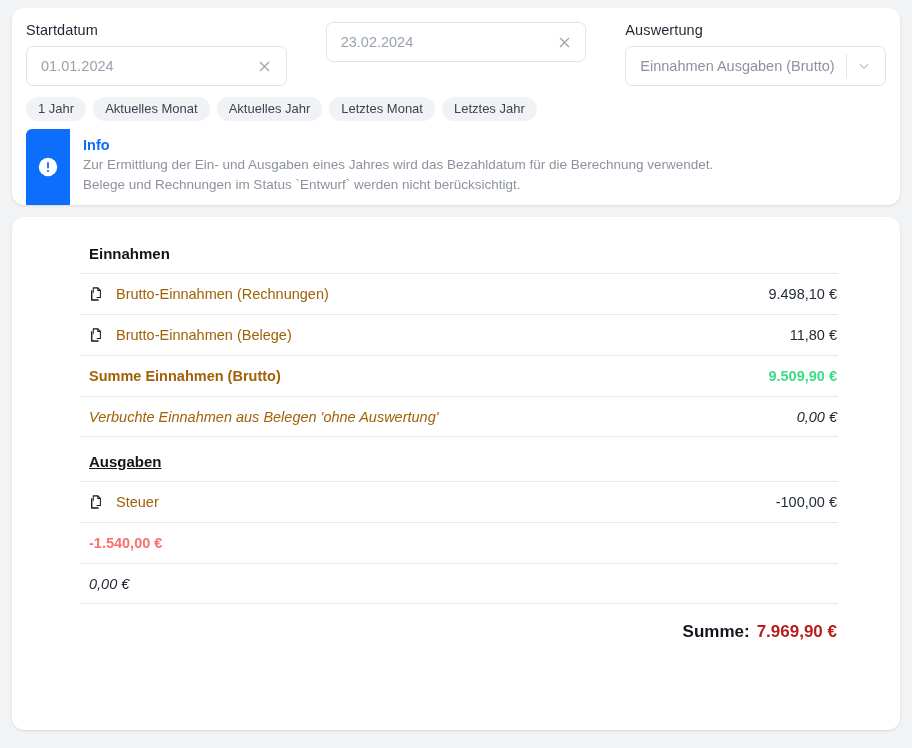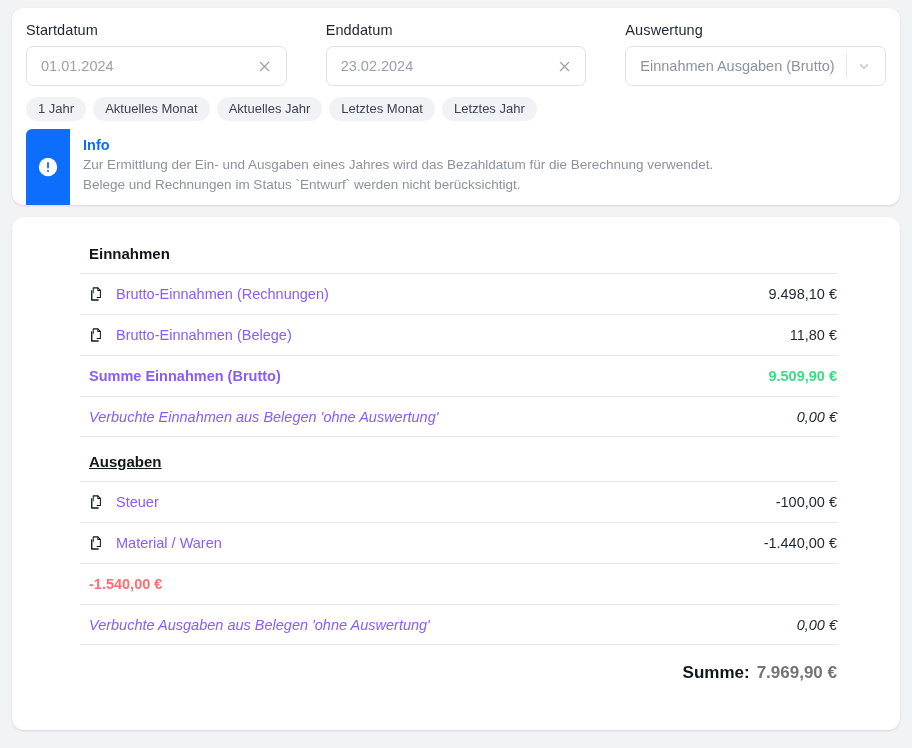--- a/index.html
+++ b/index.html
@@ -124,21 +124,21 @@
   .row {
     display: flex;
     align-items: center;
     height: 41px;
     border-top: 1px solid #e6e8eb;
     padding: 0 1px 0 9px;
   }
   .row .label {
     flex: 1 1 auto;
     font-size: 14.5px;
-    color: #8b5cf6;
+    color: #a16207;
     display: flex;
     align-items: center;
     gap: 10px;
     white-space: nowrap;
   }
   .row .amount {
     font-size: 14.5px;
     color: #1f2733;
     white-space: nowrap;
   }
@@ -149,21 +149,21 @@
   .row.last { border-bottom: 1px solid #e6e8eb; }
 
   .grand {
     display: flex;
     justify-content: flex-end;
     align-items: baseline;
     gap: 7px;
     padding: 18px 1px 0 0;
   }
   .grand .g-label { font-size: 17px; font-weight: bold; color: #11161d; }
-  .grand .g-value { font-size: 17px; font-weight: bold; color: #737373; }
+  .grand .g-value { font-size: 17px; font-weight: bold; color: #b91c1c; }
 
   svg { display: block; }
 </style>
 </head>
 <body>
 
 <div class="page">
 
   <div class="card filter-card">
 
@@ -175,21 +175,20 @@
           <span class="value">01.01.2024</span>
           <span class="icon-btn">
             <svg width="15" height="15" viewBox="0 0 16 16" fill="none" stroke="#9aa2ad" stroke-width="1.3" stroke-linecap="round">
               <path d="M3.5 3.5 L12.5 12.5 M12.5 3.5 L3.5 12.5"></path>
             </svg>
           </span>
         </div>
       </div>
 
       <div class="field">
-        <div class="field-label">Enddatum</div>
         <div class="control">
           <span class="value">23.02.2024</span>
           <span class="icon-btn">
             <svg width="15" height="15" viewBox="0 0 16 16" fill="none" stroke="#9aa2ad" stroke-width="1.3" stroke-linecap="round">
               <path d="M3.5 3.5 L12.5 12.5 M12.5 3.5 L3.5 12.5"></path>
             </svg>
           </span>
         </div>
       </div>
 
@@ -289,41 +288,26 @@
             <path d="M10.4 2.2 V5.2 H13.4"></path>
             <path d="M3.2 5.2 V16.6 H11.2" fill="#fff"></path>
             <path d="M3.2 5.2 V16.6 H11.2"></path>
           </svg>
         </span>
         <span>Steuer</span>
       </span>
       <span class="amount">-100,00 €</span>
     </div>
 
-    <div class="row">
-      <span class="label">
-        <span>
-          <svg width="17" height="17" viewBox="0 0 20 20" fill="none" stroke="#11161d" stroke-width="1.2" stroke-linejoin="round">
-            <path d="M5 2.2 H10.4 L13.4 5.2 V13.4 H5 Z" fill="#fff"></path>
-            <path d="M10.4 2.2 V5.2 H13.4"></path>
-            <path d="M3.2 5.2 V16.6 H11.2" fill="#fff"></path>
-            <path d="M3.2 5.2 V16.6 H11.2"></path>
-          </svg>
-        </span>
-        <span>Material / Waren</span>
-      </span>
-      <span class="amount">-1.440,00 €</span>
-    </div>
 
     <div class="row total">
       <span class="amount neg">-1.540,00 €</span>
     </div>
 
     <div class="row note last">
-      <span class="label">Verbuchte Ausgaben aus Belegen 'ohne Auswertung'</span>
       <span class="amount">0,00 €</span>
     </div>
 
     <div class="grand">
       <span class="g-label">Summe:</span>
       <span class="g-value">7.969,90 €</span>
     </div>
 
   </div>
 

